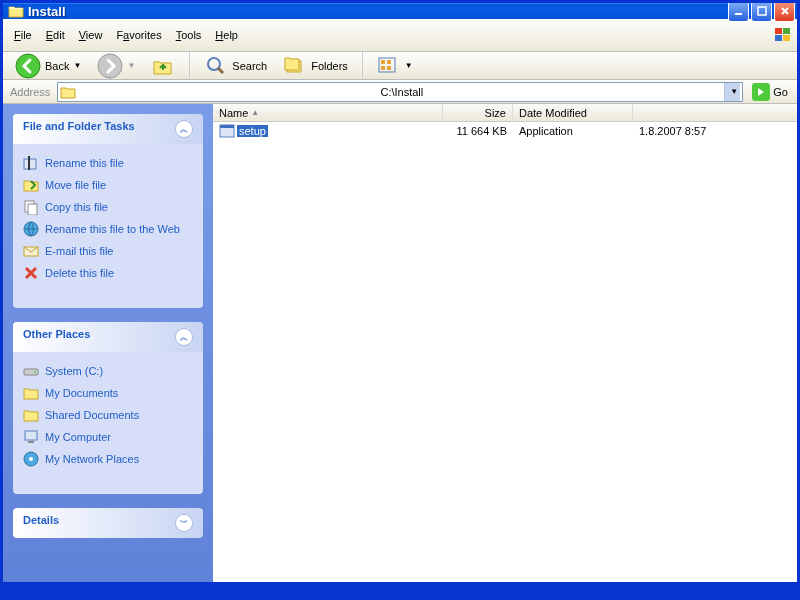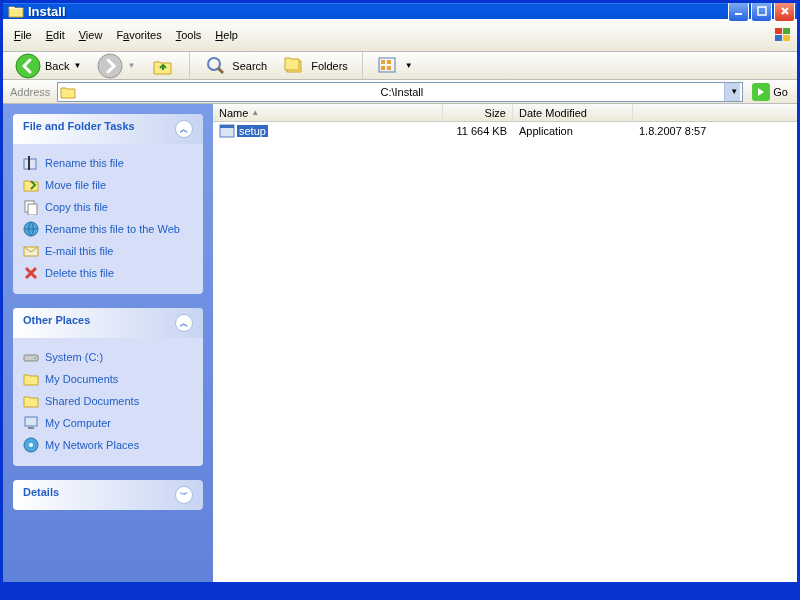--- a/index.html
+++ b/index.html
@@ -34,21 +34,21 @@
 
 
 .content { display: flex; height: calc(100% - 28px - 24px - 40px - 24px); background: white; }
 
 
 .sidebar { width: 210px; background: linear-gradient(to bottom, #7a9be8, #6082d8); padding: 10px; display: flex; flex-direction: column; gap: 14px; }
 .panel { background: #d6dff7; border-radius: 4px; overflow: hidden; }
 .panel-hdr { background: linear-gradient(to right, white, #c7d4f2); padding: 6px 10px; display: flex; justify-content: space-between; cursor: pointer; }
 .panel-hdr .ptitle { color: #215dc6; font-weight: bold; font-size: 11px; }
 .chev { width: 18px; height: 18px; border: 1px solid #a8bde0; border-radius: 50%; background: white; display: flex; align-items: center; justify-content: center; color: #215dc6; font-size: 9px; }
-.panel-body { padding: 8px 10px 10px; }
+.panel-body { padding: 8px 10px 24px; }
 .task { display: flex; align-items: center; gap: 6px; padding: 3px 0; color: #215dc6; cursor: pointer; }
 .task .ico { width: 16px; height: 16px; flex-shrink: 0; }
 
 
 .filepane { flex: 1; display: flex; flex-direction: column; background: white; }
 .col-hdr { display: flex; background: linear-gradient(to bottom, #fafafa, #ece9d8); border-bottom: 1px solid #ccc; height: 18px; }
 .col { border-right: 1px solid #ddd; padding: 2px 6px; display: flex; align-items: center; gap: 3px; cursor: pointer; }
 .col.name { width: 230px; }
 .col.size { width: 70px; justify-content: flex-end; }
 .col.type { width: 120px; }

